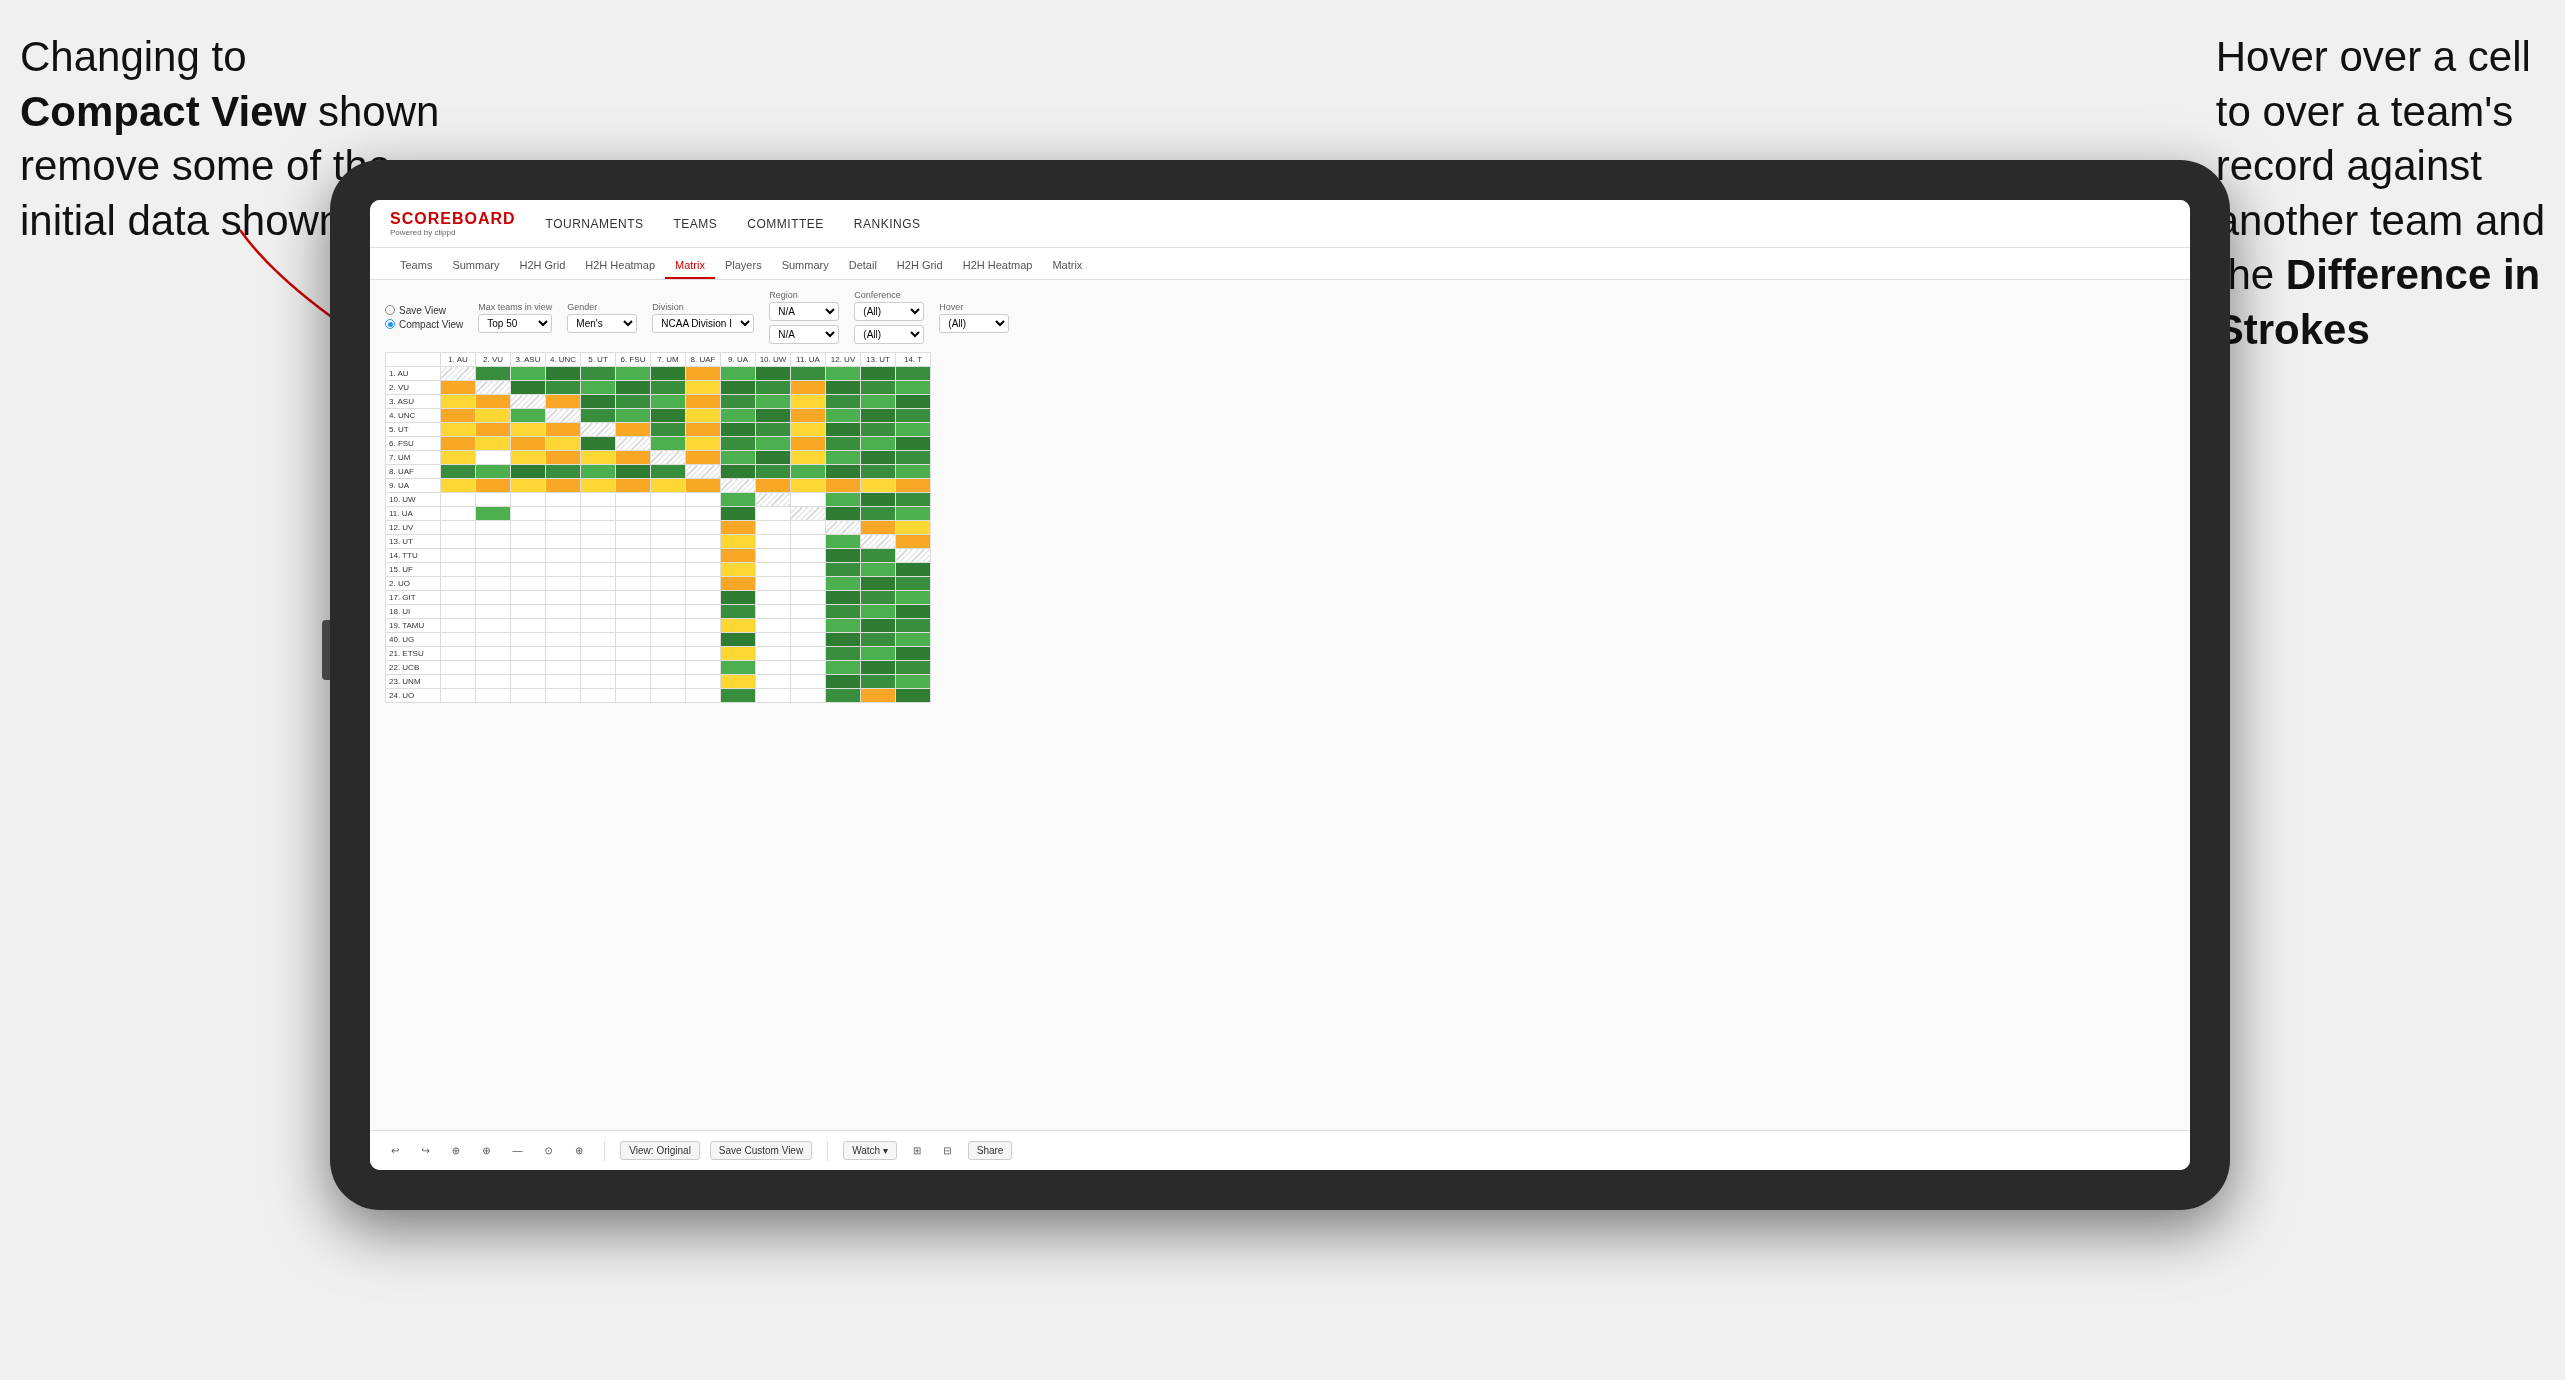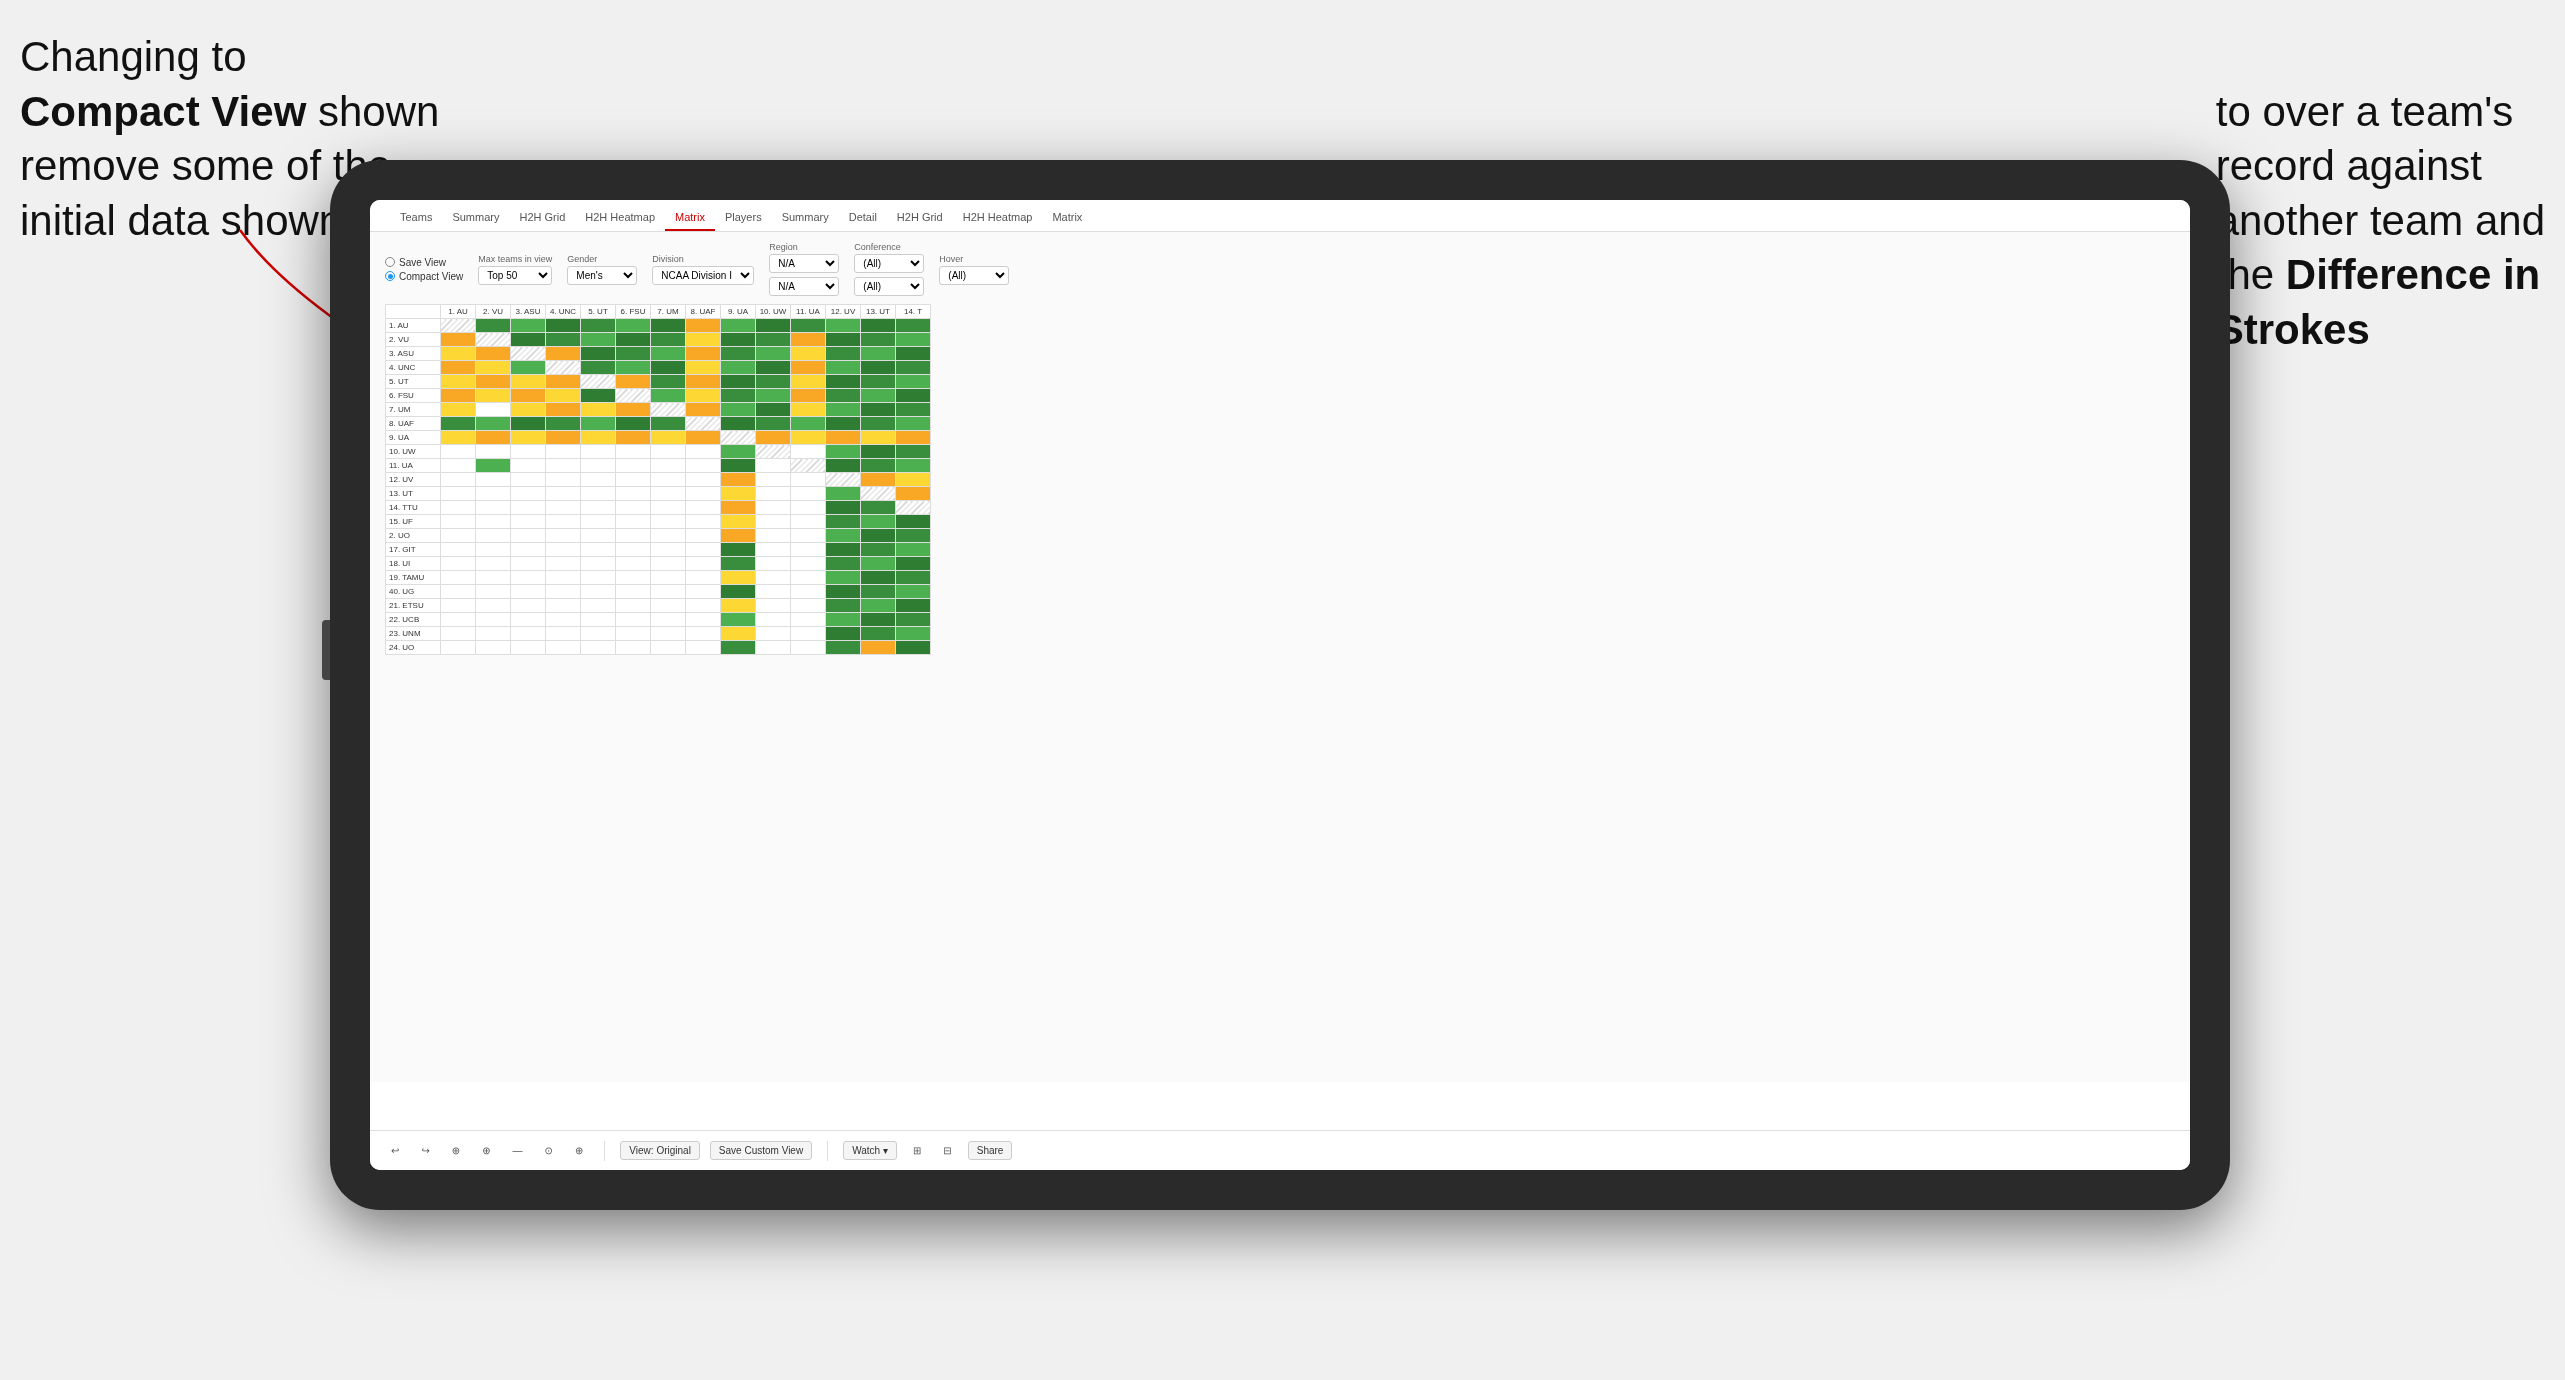--- a/index.html
+++ b/index.html
@@ -351,21 +351,21 @@
 <body>
 
 <div class="annotation-left">
   <span>Changing to</span><br>
   <span class="bold">Compact View</span><span> shown</span><br>
   <span>remove some of the</span><br>
   <span>initial data shown</span>
 </div>
 
 <div class="annotation-right">
-  <br>
+  <span>Hover over a cell</span><br>
   <span>to over a team's</span><br>
   <span>record against</span><br>
   <span>another team and</span><br>
   <span>the </span><span class="bold">Difference in</span><br>
   <span class="bold">Strokes</span>
 </div>
 
 <svg class="arrow-svg" style="position:absolute;top:220px;left:230px;width:280px;height:180px;" viewBox="0 0 280 180">
   <defs>
     <marker id="arrowhead-left" markerWidth="8" markerHeight="8" refX="6" refY="3" orient="auto">
@@ -382,20 +382,32 @@
     </marker>
   </defs>
   <path d="M 380 10 Q 300 100 200 320" stroke="#cc0000" stroke-width="2.5" fill="none" marker-end="url(#arrowhead-right)"></path>
 </svg>
 
 <div class="tablet">
   <div class="tablet-side-btn"></div>
 
   <div class="tablet-screen">
 
+    <div class="app-header">
+      <div class="logo-area">
+        <span class="logo-title">SCOREBOARD</span>
+        <span class="logo-sub">Powered by clippd</span>
+      </div>
+      <div class="nav-items">
+        <span class="nav-item">TOURNAMENTS</span>
+        <span class="nav-item">TEAMS</span>
+        <span class="nav-item">COMMITTEE</span>
+        <span class="nav-item">RANKINGS</span>
+      </div>
+    </div>
 
     <div class="sub-tabs">
       <span class="sub-tab">Teams</span>
       <span class="sub-tab">Summary</span>
       <span class="sub-tab">H2H Grid</span>
       <span class="sub-tab">H2H Heatmap</span>
       <span class="sub-tab active">Matrix</span>
       <span class="sub-tab">Players</span>
       <span class="sub-tab">Summary</span>
       <span class="sub-tab">Detail</span>

